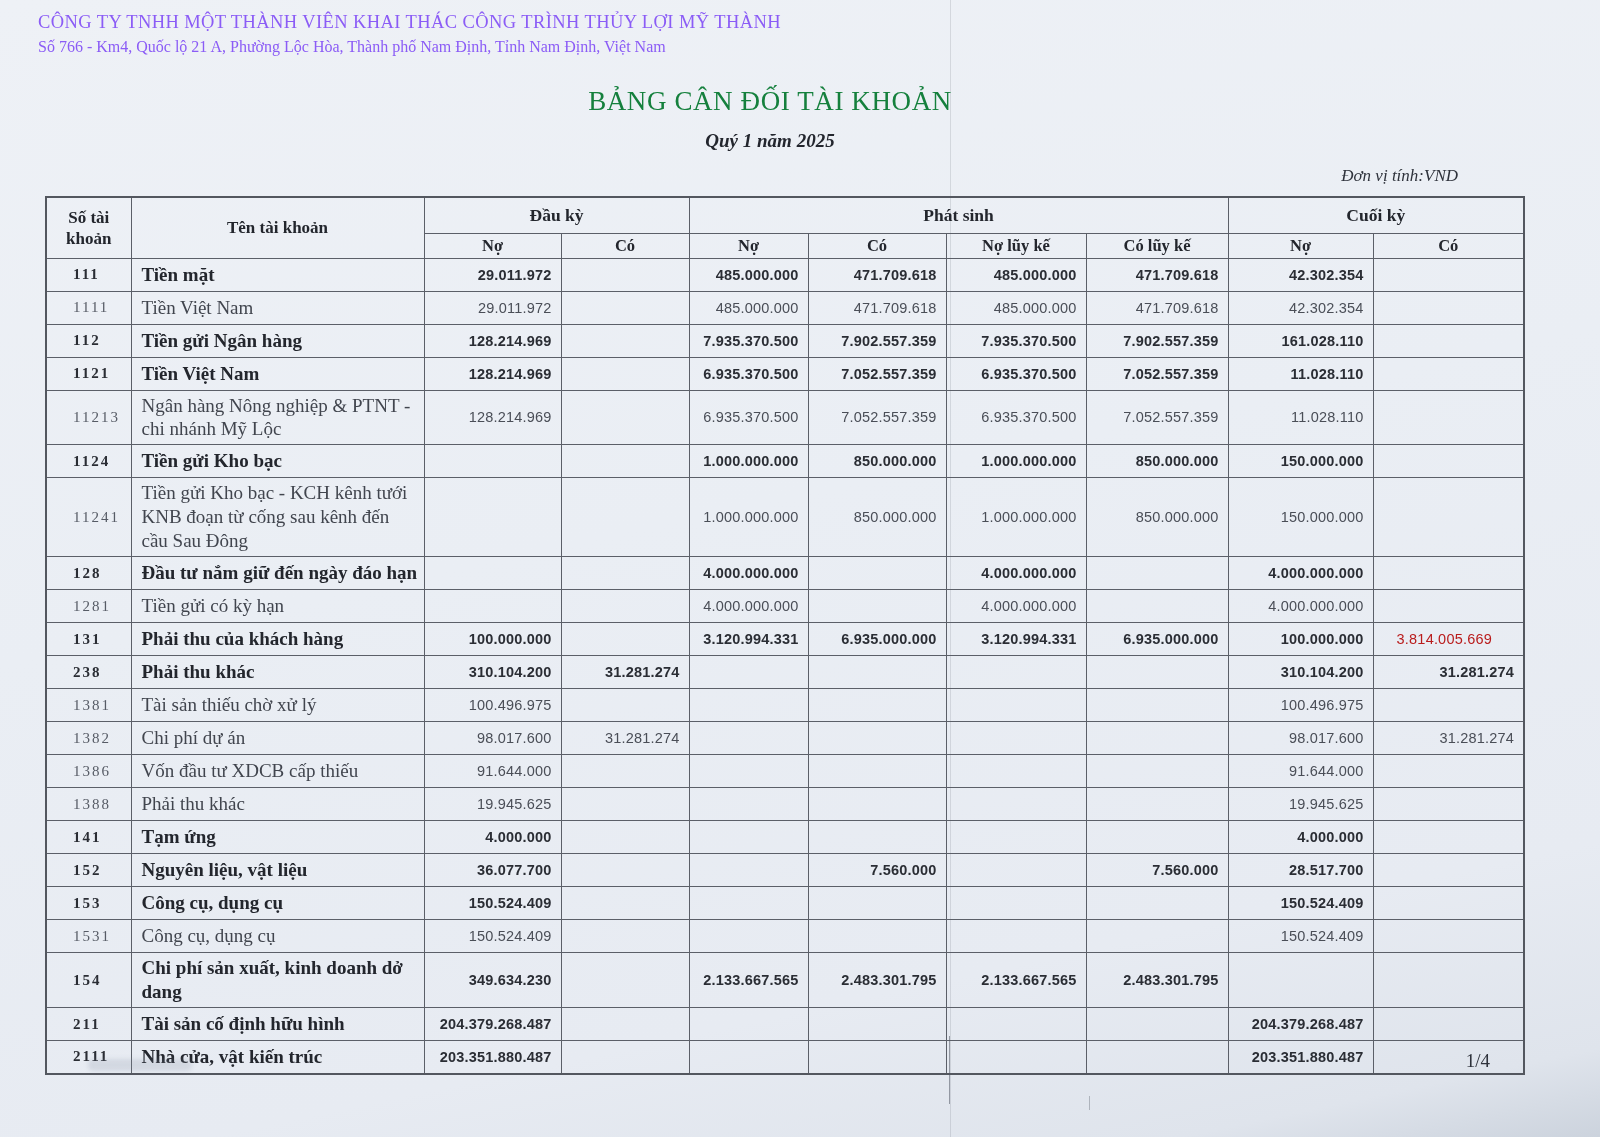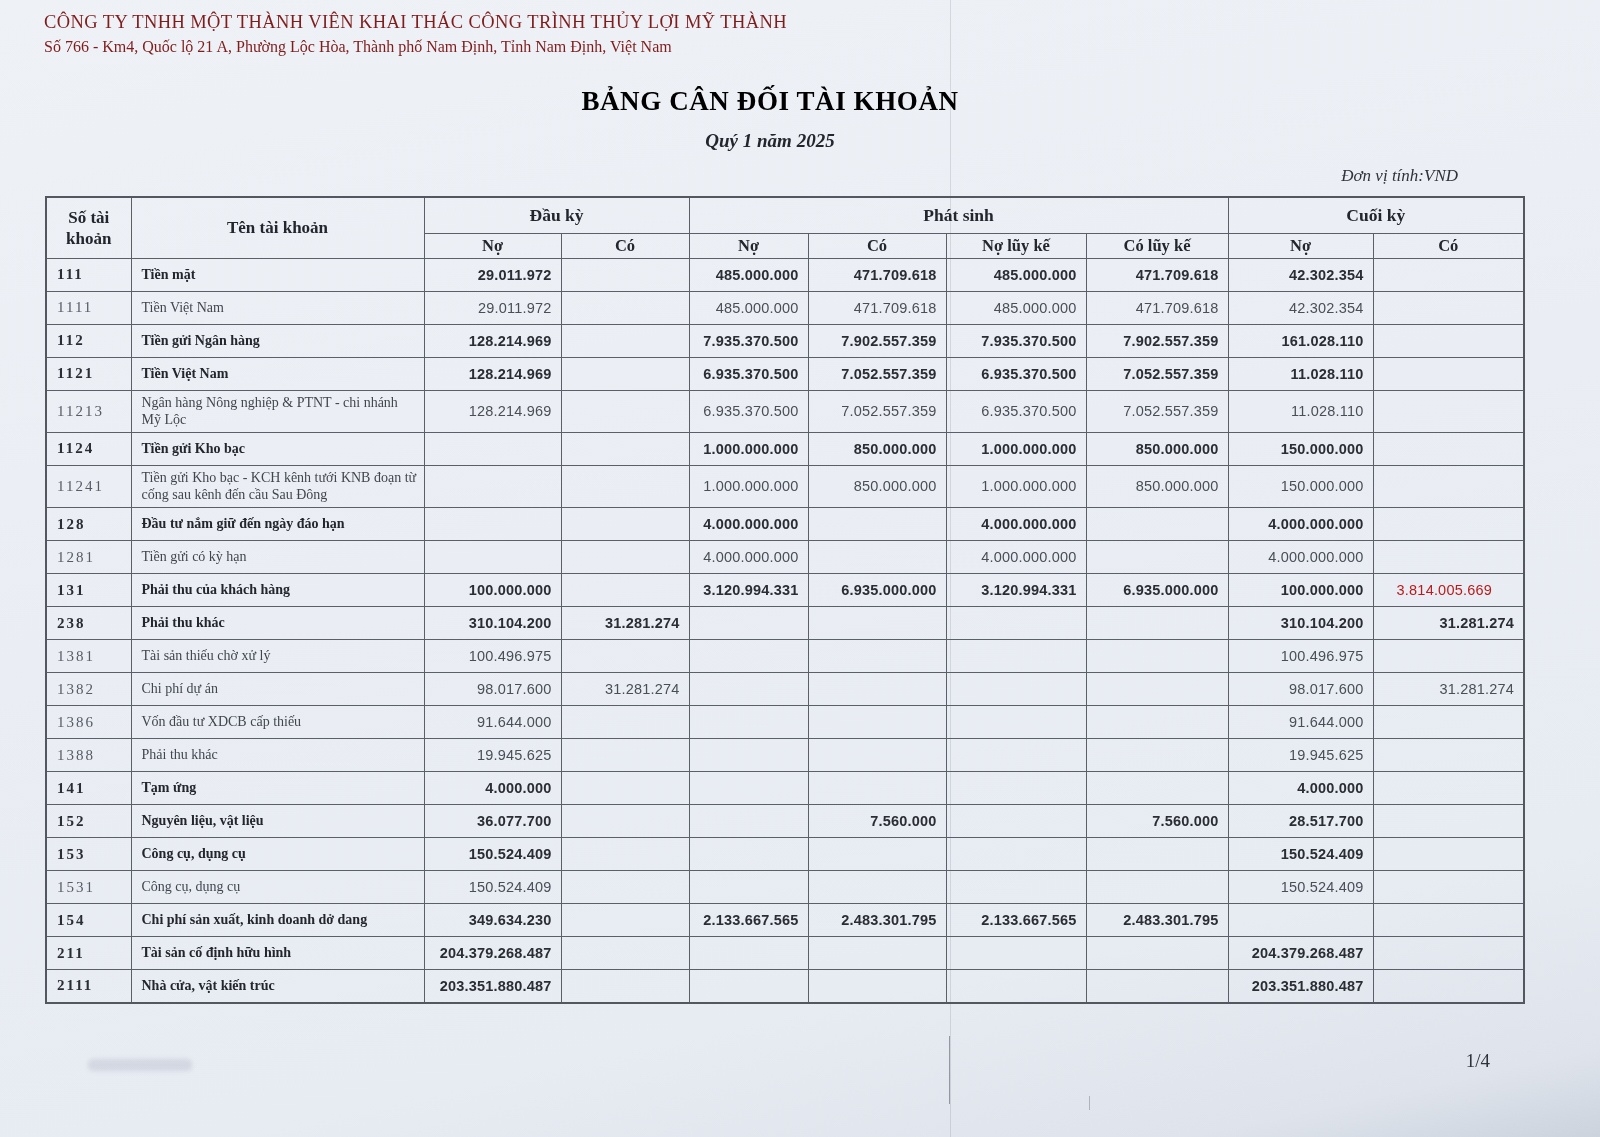--- a/index.html
+++ b/index.html
@@ -3,46 +3,46 @@
 <meta charset="utf-8">
 <style>
   * { box-sizing: border-box; }
   html,body { margin:0; padding:0; }
   body {
     width:1600px; height:1137px; position:relative; overflow:hidden;
     background: linear-gradient(168deg, #eef1f6 0%, #eaeef4 45%, #e7ebf2 80%, #dfe4ec 94%, #ccd3dd 100%);
     font-family:"Liberation Serif","DejaVu Serif",serif;
   }
   
-  .company { position:absolute; left:44px; top:12px; color:#7f1d1d; }
+  .company { position:absolute; left:38px; top:12px; color:#8b5cf6; }
   .company-name { font-size:18.5px; letter-spacing:.4px; }
   .company-address { font-size:16px; margin-top:5px; }
   .title { position:absolute; left:0; top:86px; width:1540px; text-align:center;
-           font-size:27px; font-weight:700; color:#000000; letter-spacing:.6px; }
+           font-size:27px; font-weight:400; color:#15803d; letter-spacing:.6px; }
   .subtitle { position:absolute; left:0; top:130px; width:1540px; text-align:center;
               font-size:19px; font-weight:700; font-style:italic; color:#23262e; }
   .unit { position:absolute; right:142px; top:166px; font-size:17px; font-style:italic; color:#2e323b; }
 
   
   table.acct {
     position:absolute; left:45px; top:196px; width:1478px;
     border-collapse:collapse; table-layout:fixed;
     border:2px solid #53575f;
   }
   .acct th, .acct td { border:1px solid #5b5f68; overflow:hidden; }
   .acct thead th { color:#23262d; font-weight:700; text-align:center; vertical-align:middle; padding:1px 4px; }
   .th-span { font-size:17.5px; height:36px; }
   .th-sub  { font-size:16.5px; height:25px; }
   .th-code { font-size:17px; line-height:1.25; }
   .th-name { font-size:17px; }
 
   .acct tbody td { height:33px; vertical-align:middle; }
-  td.code { font-size:15px; letter-spacing:2px; padding-left:10px; color:#565b65;
+  td.code { font-size:15px; letter-spacing:2px; padding-left:26px; color:#565b65;
             font-weight:400; }
-  td.name { font-size:14px; padding:3px 6px 3px 10px; color:#41454e; line-height:1.26; }
+  td.name { font-size:19px; padding:3px 6px 3px 10px; color:#41454e; line-height:1.26; }
   td.num  { font-family:"Liberation Sans","DejaVu Sans",sans-serif; font-size:14.5px;
             text-align:right; padding-right:9px; color:#4a4e57; letter-spacing:.2px; }
   tr.bold-row td.code { font-weight:700; color:#2a2d34; }
   tr.bold-row td.name { font-weight:700; color:#23262d; }
   tr.bold-row td.num  { font-weight:700; color:#2a2d34; }
   tr.bold-row td.num.light { font-weight:400; color:#b91c1c;text-align:center; }
 
   
   .page-number { position:absolute; right:110px; top:1050px; font-size:19px; color:#2e323b; }
   .fold-line-full { position:absolute; left:950px; top:0; width:1px; height:1137px;

